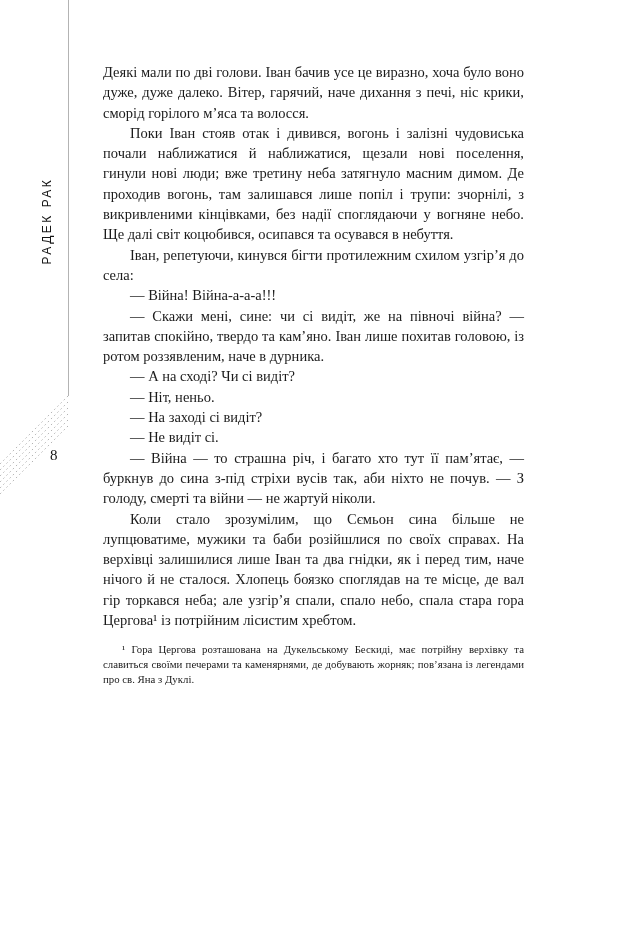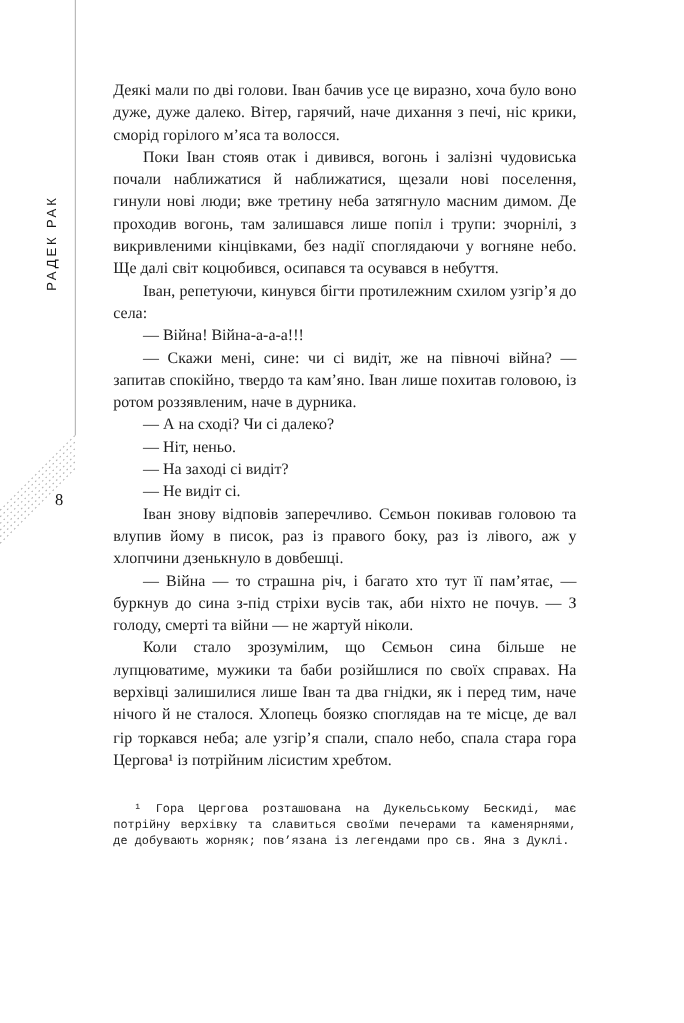--- a/index.html
+++ b/index.html
@@ -46,41 +46,40 @@
     position: absolute;
     left: 50px;
     top: 447px;
     font-family: "Liberation Serif", serif;
     font-size: 15px;
     color: #141414;
   }
   .text-block {
     position: absolute;
     left: 103px;
-    top: 72px;
+    top: 62px;
     width: 421px;
     font-size: 14.5px;
     line-height: 20.3px;
     text-align: justify;
   }
   .text-block p.para {
     margin: 0;
     padding: 0;
   }
   .text-block p.para.indent {
     text-indent: 27px;
   }
   .footnote {
-    margin-top: 28px;
+    margin-top: 12px;
     font-size: 10.8px;
     line-height: 14.6px;
     text-align: justify;
     text-indent: 19px;
     color: #1b1b1b;
-    font-family: Liberation Mono, monospace;
   }
 </style>
 </head>
 <body>
 
 <div class="page">
 
   <svg class="ornament" viewBox="0 0 90 520" xmlns="http://www.w3.org/2000/svg" aria-hidden="true">
     <line x1="68.5" y1="0" x2="68.5" y2="396" stroke="#b3b3b3" stroke-width="1"></line>
     <line x1="68" y1="396" x2="-4" y2="468" stroke="#b3b3b3" stroke-width="1" stroke-dasharray="1.5 3"></line>
@@ -95,25 +94,24 @@
 
   <div class="page-number">8</div>
 
   <div class="text-block">
     <div>
         <p class="para">Деякі мали по дві голови. Іван бачив усе це виразно, хоча було воно дуже, дуже далеко. Вітер, гарячий, наче дихання з печі, ніс крики, сморід горілого м’яса та волосся.</p>
         <p class="para indent">Поки Іван стояв отак і дивився, вогонь і залізні чудовиська почали наближатися й наближатися, щезали нові поселення, гинули нові люди; вже третину неба затягнуло масним димом. Де проходив вогонь, там залишався лише попіл і трупи: зчорнілі, з викривленими кінцівками, без надії споглядаючи у вогняне небо. Ще далі світ коцюбився, осипався та осувався в небуття.</p>
         <p class="para indent">Іван, репетуючи, кинувся бігти протилежним схилом узгір’я до села:</p>
         <p class="para indent">— Війна! Війна-а-а-а!!!</p>
         <p class="para indent">— Скажи мені, сине: чи сі видіт, же на півночі війна? — запитав спокійно, твердо та кам’яно. Іван лише похитав головою, із ротом роззявленим, наче в дурника.</p>
-        <p class="para indent">— А на сході? Чи сі далеко?</p>
+        <p class="para indent">— А на сході? Чи сі видіт?</p>
         <p class="para indent">— Ніт, неньо.</p>
         <p class="para indent">— На заході сі видіт?</p>
         <p class="para indent">— Не видіт сі.</p>
-        <p class="para indent">Іван знову відповів заперечливо. Сємьон покивав головою та влупив йому в писок, раз із правого боку, раз із лівого, аж у хлопчини дзенькнуло в довбешці.</p>
         <p class="para indent">— Війна — то страшна річ, і багато хто тут її пам’ятає, — буркнув до сина з-під стріхи вусів так, аби ніхто не почув. — З голоду, смерті та війни — не жартуй ніколи.</p>
         <p class="para indent">Коли стало зрозумілим, що Сємьон сина більше не лупцюватиме, мужики та баби розійшлися по своїх справах. На верхівці залишилися лише Іван та два гнідки, як і перед тим, наче нічого й не сталося. Хлопець боязко споглядав на те місце, де вал гір торкався неба; але узгір’я спали, спало небо, спала стара гора Цергова¹ із потрійним лісистим хребтом.</p>
       </div>
 
     <div class="footnote">¹ Гора Цергова розташована на Дукельському Бескиді, має потрійну верхівку та славиться своїми печерами та каменярнями, де добувають жорняк; пов’язана із легендами про св. Яна з Дуклі.</div>
   </div>
 
 </div>
 
 </body></html>

